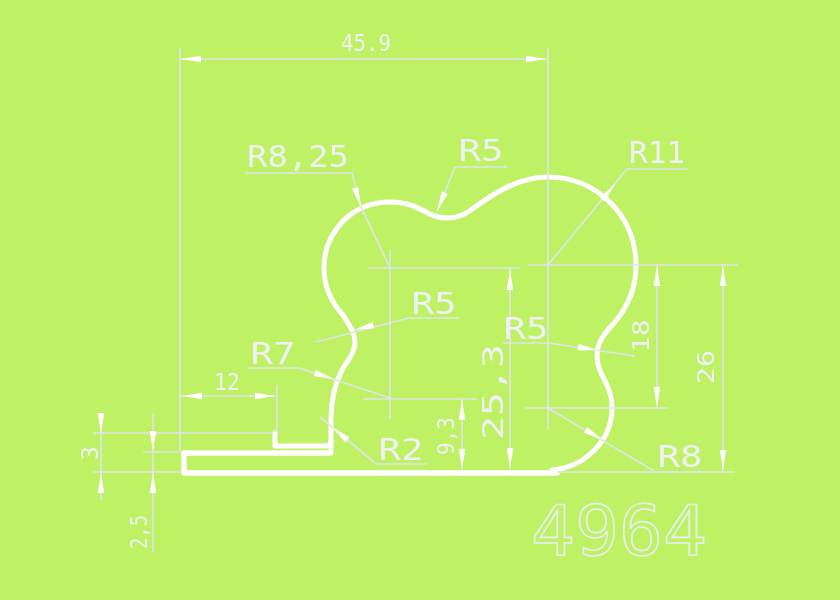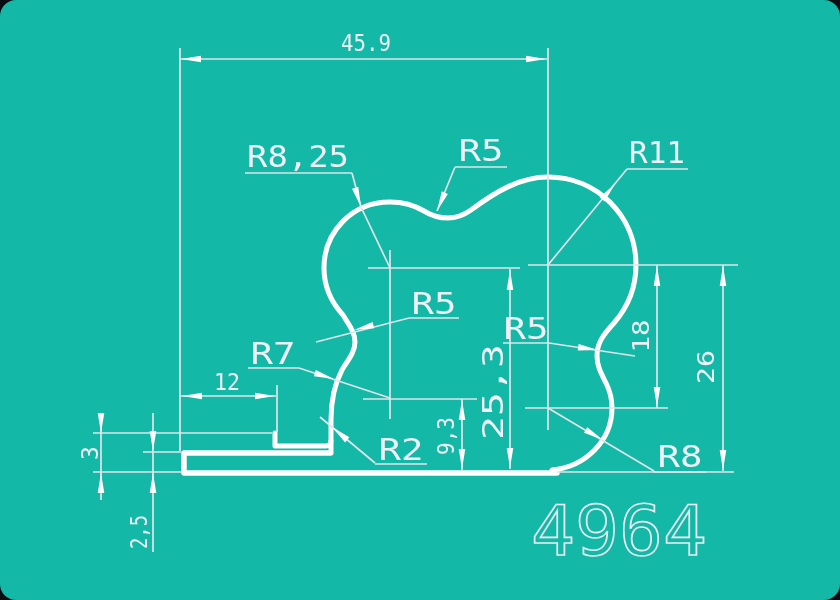--- a/index.html
+++ b/index.html
@@ -1,22 +1,21 @@
 <!DOCTYPE html>
 <html><head>
 <meta charset="utf-8">
 <style>
   html,body{margin:0;padding:0;background:#0b0d12;}
   .viewport{
     position:relative;
     width:840px;height:600px;
-    background:#14b8a6;
+    background:#bef264;
     overflow:hidden;
     font-family:"DejaVu Sans Mono", monospace;
-    border-radius:16px;
   }
   svg{display:block;}
   text{
     font-family:"DejaVu Sans Mono", monospace;
     fill:#eef1f5;
   }
   .dimtext{font-size:23px;}
   .dimtext-lg{font-size:28px;}
   .rlabel{font-size:31px;}
   .partnum{

